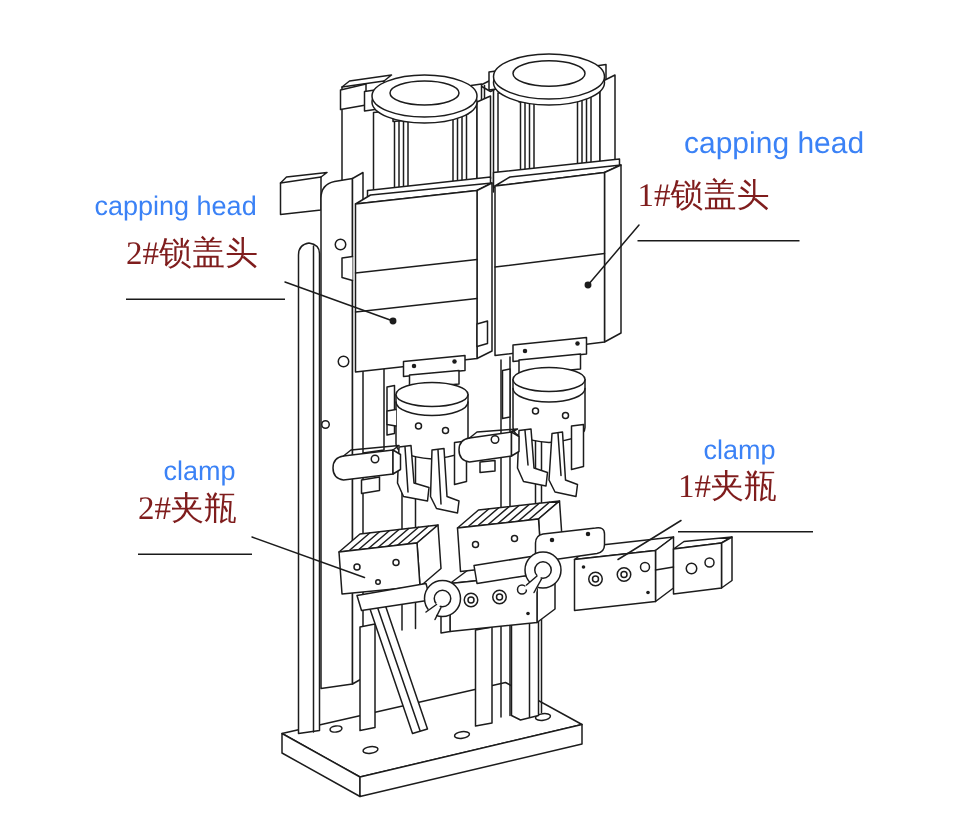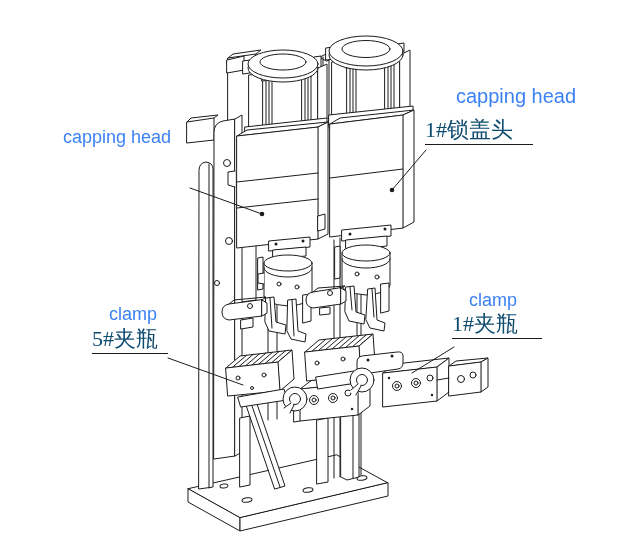--- a/index.html
+++ b/index.html
@@ -7,22 +7,22 @@
        font-family:"Liberation Sans",sans-serif;}
   .stage{position:absolute;left:0;top:0;width:640px;height:560px}
   svg.draw{position:absolute;left:0;top:0}
   svg.draw path, svg.draw line, svg.draw circle, svg.draw ellipse{
     stroke:#1c1c1c;stroke-width:1;fill:none;stroke-linejoin:round;stroke-linecap:round}
   svg.draw .w{fill:#ffffff}
   svg.draw .f{fill:#1c1c1c;stroke:none}
   svg.draw .er{stroke:none;fill:#ffffff}
   .label-en{position:absolute;font-size:18px;color:#3b82f6;white-space:nowrap}
   .label-en.big{font-size:20px}
-  .label-zh{position:absolute;font-size:22px;color:#0c4a6e;white-space:nowrap;
-            line-height:1.12;border-bottom:1.4px solid #1a1a1a;padding-bottom:1px;
+  .label-zh{position:absolute;font-size:22px;color:#7f1d1d;white-space:nowrap;
+            line-height:1.12;border-bottom:1.4px solid #1a1a1a;padding-bottom:17px;
             font-family:"Liberation Serif",serif}
 </style>
 </head>
 <body>
 
 <div class="stage">
 
 <svg class="draw" width="640" height="560" viewBox="0 0 640 560">
 
   <g>
@@ -267,23 +267,24 @@
     <line x1="190" y1="188" x2="262" y2="214"></line>
     <circle class="f" cx="262" cy="214" r="2.3"></circle>
     <line x1="426" y1="150" x2="392" y2="190"></line>
     <circle class="f" cx="392" cy="190" r="2.3"></circle>
     <line x1="168" y1="358" x2="243" y2="385"></line>
     <line x1="454" y1="347" x2="412" y2="373"></line>
   </g>
 </svg>
 
 <div class="label-en" style="left:63px;top:127px">capping head</div>
+<div class="label-zh" style="left:84px;top:157px;min-width:106px">2#锁盖头</div>
 
 <div class="label-en big" style="left:456px;top:85px">capping head</div>
 <div class="label-zh" style="left:425px;top:118px;min-width:108px">1#锁盖头</div>
 
 <div class="label-en" style="left:109px;top:304px">clamp</div>
-<div class="label-zh" style="left:92px;top:327px;min-width:76px">5#夹瓶</div>
+<div class="label-zh" style="left:92px;top:327px;min-width:76px">2#夹瓶</div>
 
 <div class="label-en" style="left:469px;top:290px">clamp</div>
 <div class="label-zh" style="left:452px;top:312px;min-width:90px">1#夹瓶</div>
 
 </div>
 
 </body></html>

